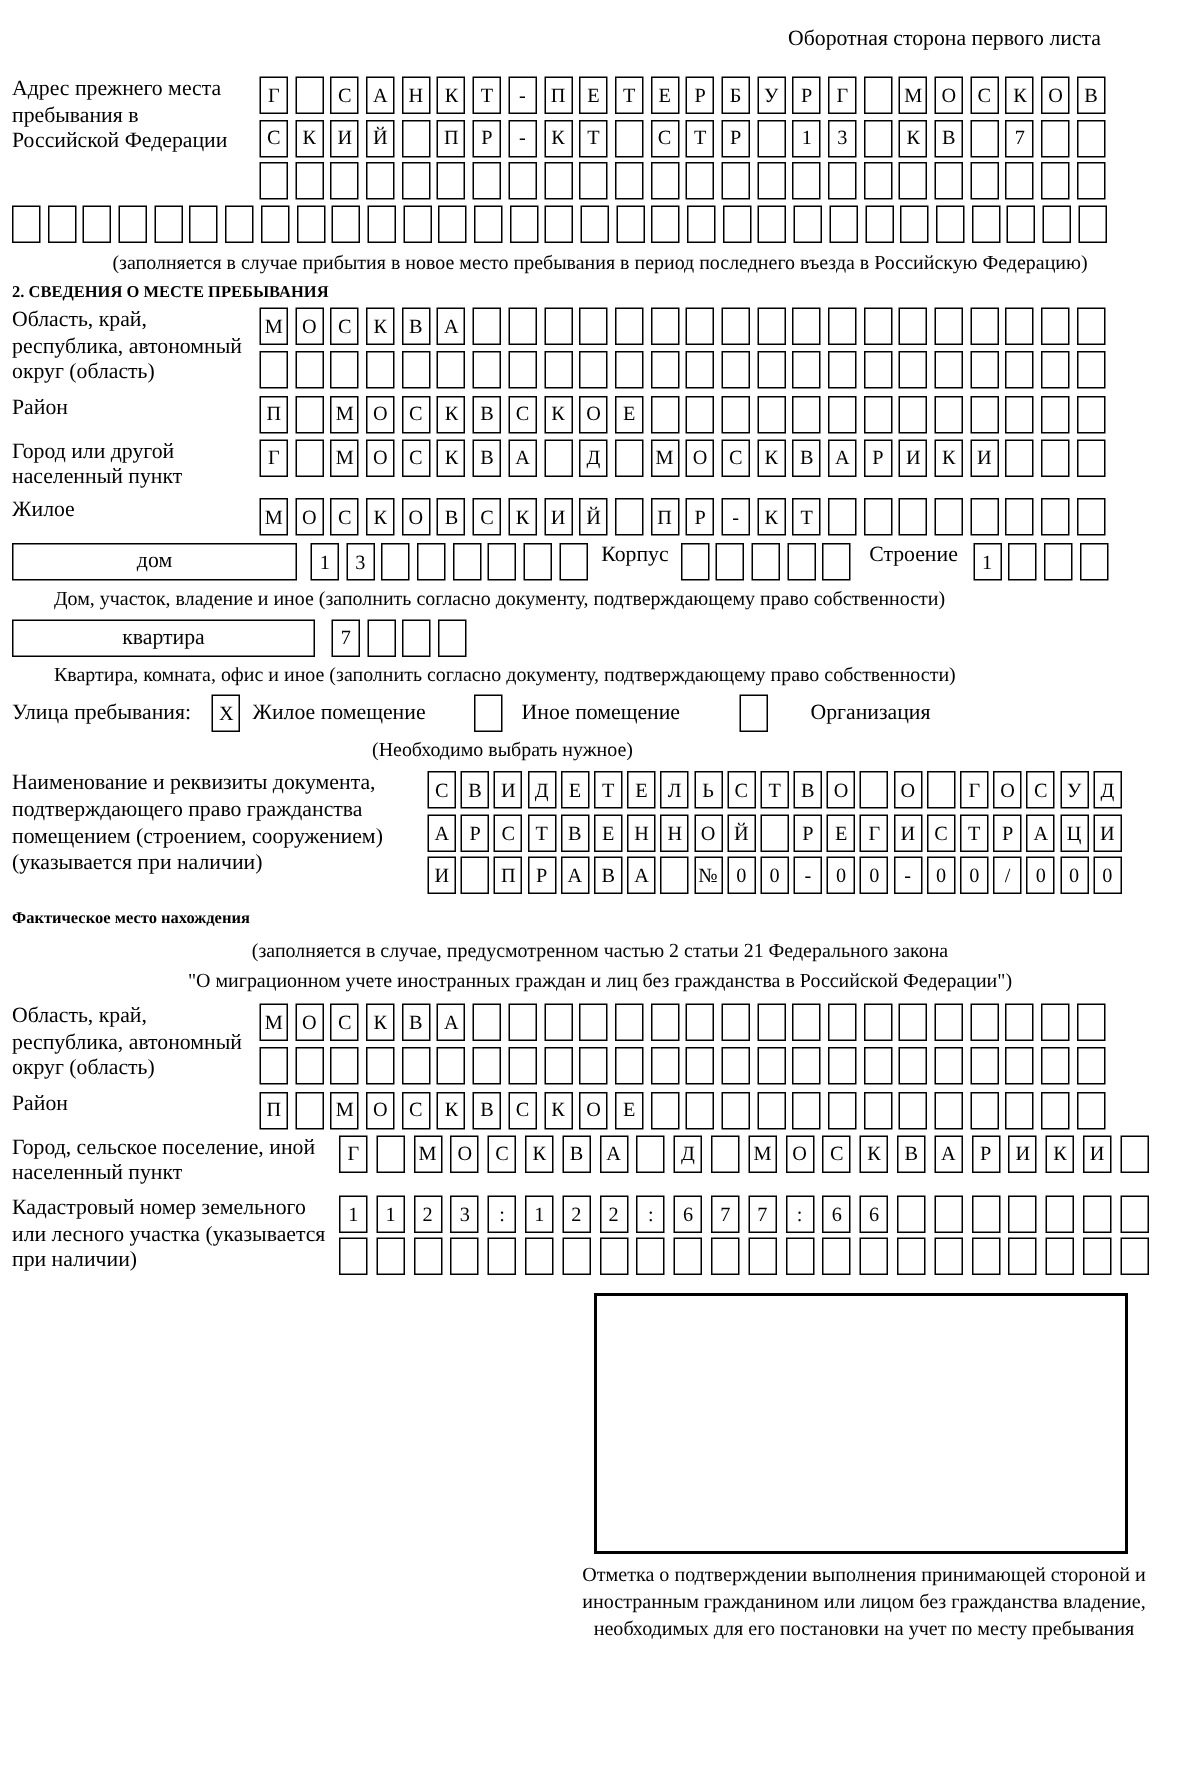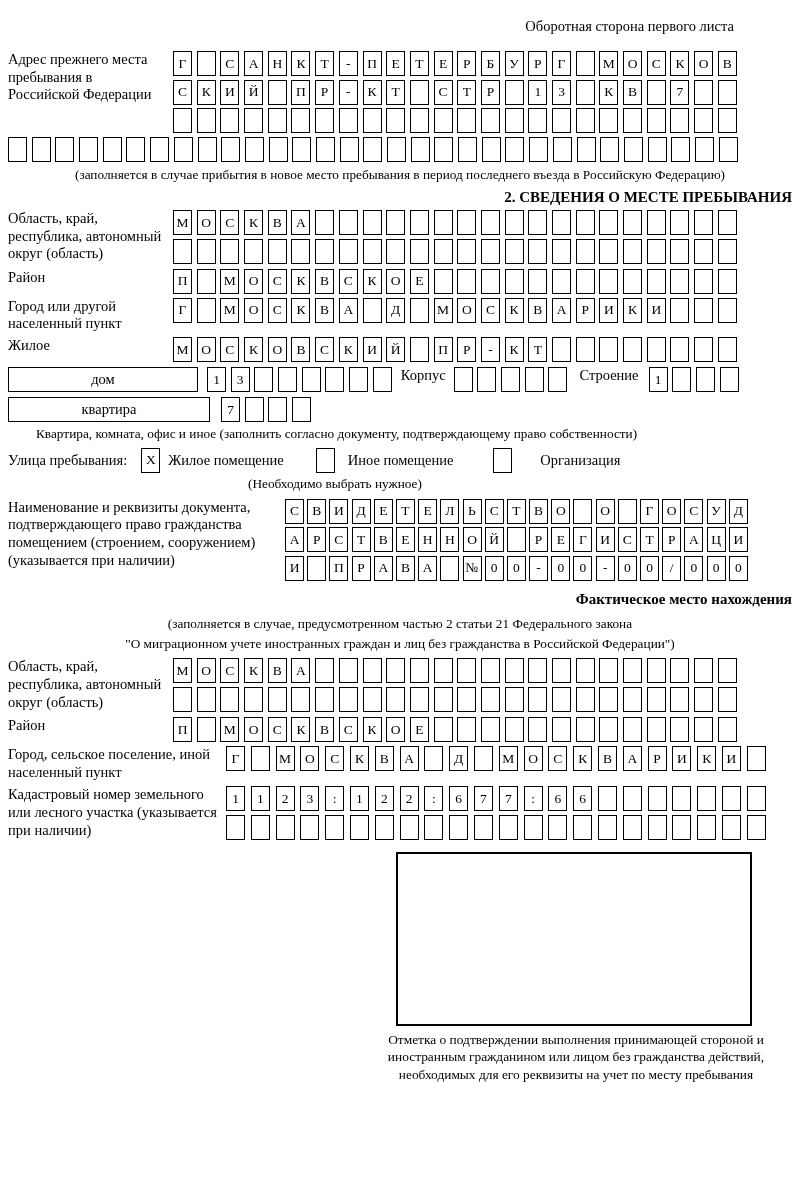--- a/index.html
+++ b/index.html
@@ -22,21 +22,21 @@
     box-sizing:border-box; flex:0 0 19px; width:19px; height:25px;
     border:1.6px solid #000; display:flex; align-items:center; justify-content:center;
     font-size:13.5px; line-height:1; background:#fff;
   }
   .wide-box {
     box-sizing:border-box; height:25px; border:1.6px solid #000;
     display:flex; align-items:center; justify-content:center; font-size:14.5px;
   }
   .caption { font-size:13.3px; line-height:1.25; }
   .center { text-align:center; }
-  .sec-title { text-align:right; font-weight:bold; font-size:15px; }
+  .sec-title { text-align:left; font-weight:bold; font-size:11px; }
   .stay-row { display:flex; align-items:center; font-size:14.5px; }
   .bigbox { box-sizing:border-box; width:356px; height:174px; border:2px solid #000; margin-left:388px; background:#fff; }
   .stampcap { width:424px; margin-left:356px; text-align:center; font-size:13.4px; line-height:1.32; }
   .mt3 { margin-top:3.5px; } .mt4 { margin-top:4px; } .mt5 { margin-top:5px; }
   .mt6 { margin-top:6px; } .mt8 { margin-top:8px; } .mt10 { margin-top:10px; }
   .mt12 { margin-top:12px; } .mt16 { margin-top:16px; }
 </style>
 </head>
 <body>
 
@@ -333,20 +333,21 @@
         <div class="cell"></div>
       </div>
     <div class="flabel" style="margin-left:12px;">Строение</div>
     <div class="cellrow" style="margin-left:4px;">
         <div class="cell">1</div>
         <div class="cell"></div>
         <div class="cell"></div>
         <div class="cell"></div>
       </div>
   </div>
+  <div class="caption mt4" style="margin-left:28px;">Дом, участок, владение и иное (заполнить согласно документу, подтверждающему право собственности)</div>
 
   <div class="field mt5" style="align-items:center; ">
     <div class="wide-box" style="width:202px;">квартира</div>
     <div class="cellrow" style="margin-left:11px;">
         <div class="cell">7</div>
         <div class="cell"></div>
         <div class="cell"></div>
         <div class="cell"></div>
       </div>
   </div>
@@ -606,15 +607,15 @@
           <div class="cell"></div>
           <div class="cell"></div>
           <div class="cell"></div>
           <div class="cell"></div>
           <div class="cell"></div>
         </div>
     </div>
   </div>
 
   <div class="bigbox mt12"></div>
-  <div class="stampcap mt5">Отметка о подтверждении выполнения принимающей стороной и иностранным гражданином или лицом без гражданства действий, необходимых для его реквизиты на учет по месту пребывания</div>
+  <div class="stampcap mt5">Отметка о подтверждении выполнения принимающей стороной и иностранным гражданином или лицом без гражданства владение, необходимых для его постановки на учет по месту пребывания</div>
 
 </div>
 
 </body></html>

